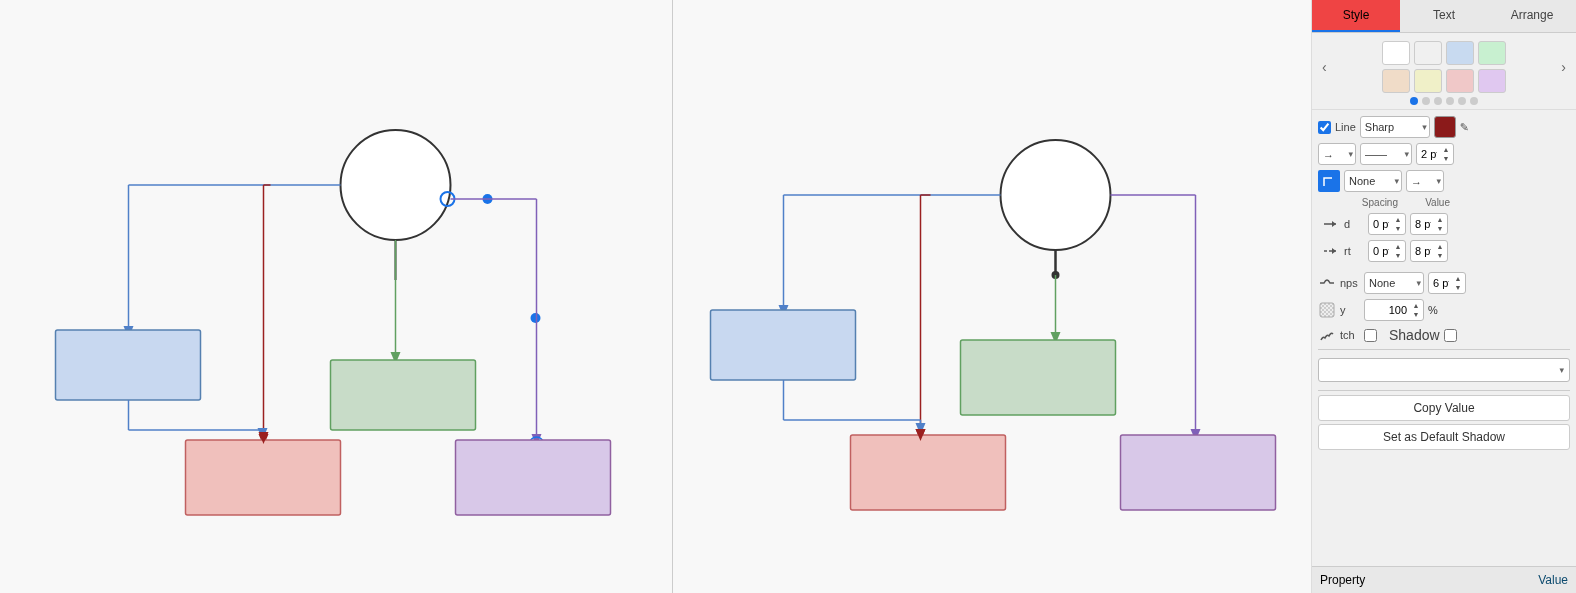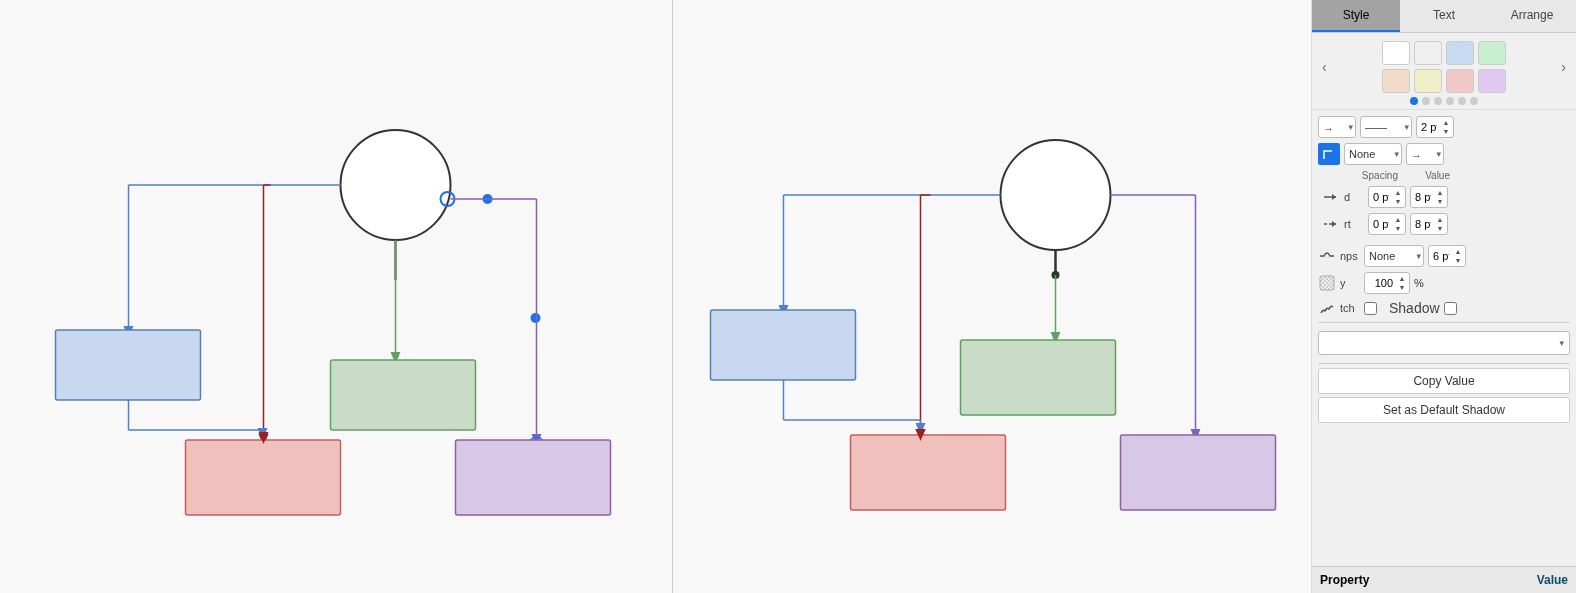--- a/index.html
+++ b/index.html
@@ -59,21 +59,21 @@
     .panel-tab {
       flex: 1;
       padding: 8px 4px;
       text-align: center;
       font-size: 12px;
       color: #444;
       cursor: pointer;
       border-bottom: 2px solid transparent;
     }
     .panel-tab.active {
-      background: #a3a3a3;
+      background: #ef4444;
       border-bottom: 2px solid #1a73e8;
       color: #000;
       font-weight: 500;
     }
 
     
     .color-palette-area {
       padding: 8px 6px 4px 6px;
       background: #f0f0f0;
       border-bottom: 1px solid #ddd;
@@ -306,21 +306,21 @@
     }
 
     
     .property-footer {
       display: flex;
       align-items: center;
       padding: 6px 8px;
       background: #e8e8e8;
       border-top: 1px solid #ccc;
       font-size: 12px;
-      font-weight: 700;
+      font-weight: 400;
     }
     .property-footer .prop-label {
       flex: 1;
     }
     .property-footer .val-label {
       color: #0c4a6e;
     }
 
     
     .connector-icon {
@@ -465,20 +465,35 @@
       <div class="dot"></div>
       <div class="dot"></div>
       <div class="dot"></div>
       <div class="dot"></div>
     </div>
   </div>
 
   <div class="panel-content">
 
     
+    <div class="panel-row">
+      <div class="line-checkbox-row">
+        <input type="checkbox" class="checkbox-input" checked="" style="">
+        <span class="panel-label">Line</span>
+      </div>
+      <div class="dropdown-wrapper">
+        <select class="dropdown" style="width:70px">
+          <option>Sharp</option>
+          <option>Curved</option>
+          <option>Straight</option>
+        </select>
+      </div>
+      <div class="color-box" style="background:#8b1a1a"></div>
+      <span style="font-size:11px; cursor:pointer; color:#555;">✎</span>
+    </div>
 
     
     <div class="panel-row">
       <div class="dropdown-wrapper">
         <select class="dropdown arrow-select">
           <option>→</option>
           <option>←</option>
           <option>↔</option>
           <option>—</option>
         </select>
@@ -607,21 +622,21 @@
           <pattern id="checker" x="0" y="0" width="4" height="4" patternUnits="userSpaceOnUse">
             <rect width="2" height="2" fill="#ccc"></rect>
             <rect x="2" y="2" width="2" height="2" fill="#ccc"></rect>
             <rect x="2" y="0" width="2" height="2" fill="#eee"></rect>
             <rect x="0" y="2" width="2" height="2" fill="#eee"></rect>
           </pattern>
         </defs>
       </svg>
       <span class="panel-label">y</span>
       <div class="num-input-wrapper">
-        <input type="text" class="num-input" style="width: 46px;" value="100">
+        <input type="text" class="num-input" style="width: 60px;" value="100">
         <div class="steppers">
           <button class="stepper-btn">▲</button>
           <button class="stepper-btn">▼</button>
         </div>
       </div>
       <span class="opacity-text">%</span>
     </div>
 
     
     <div class="panel-row">

